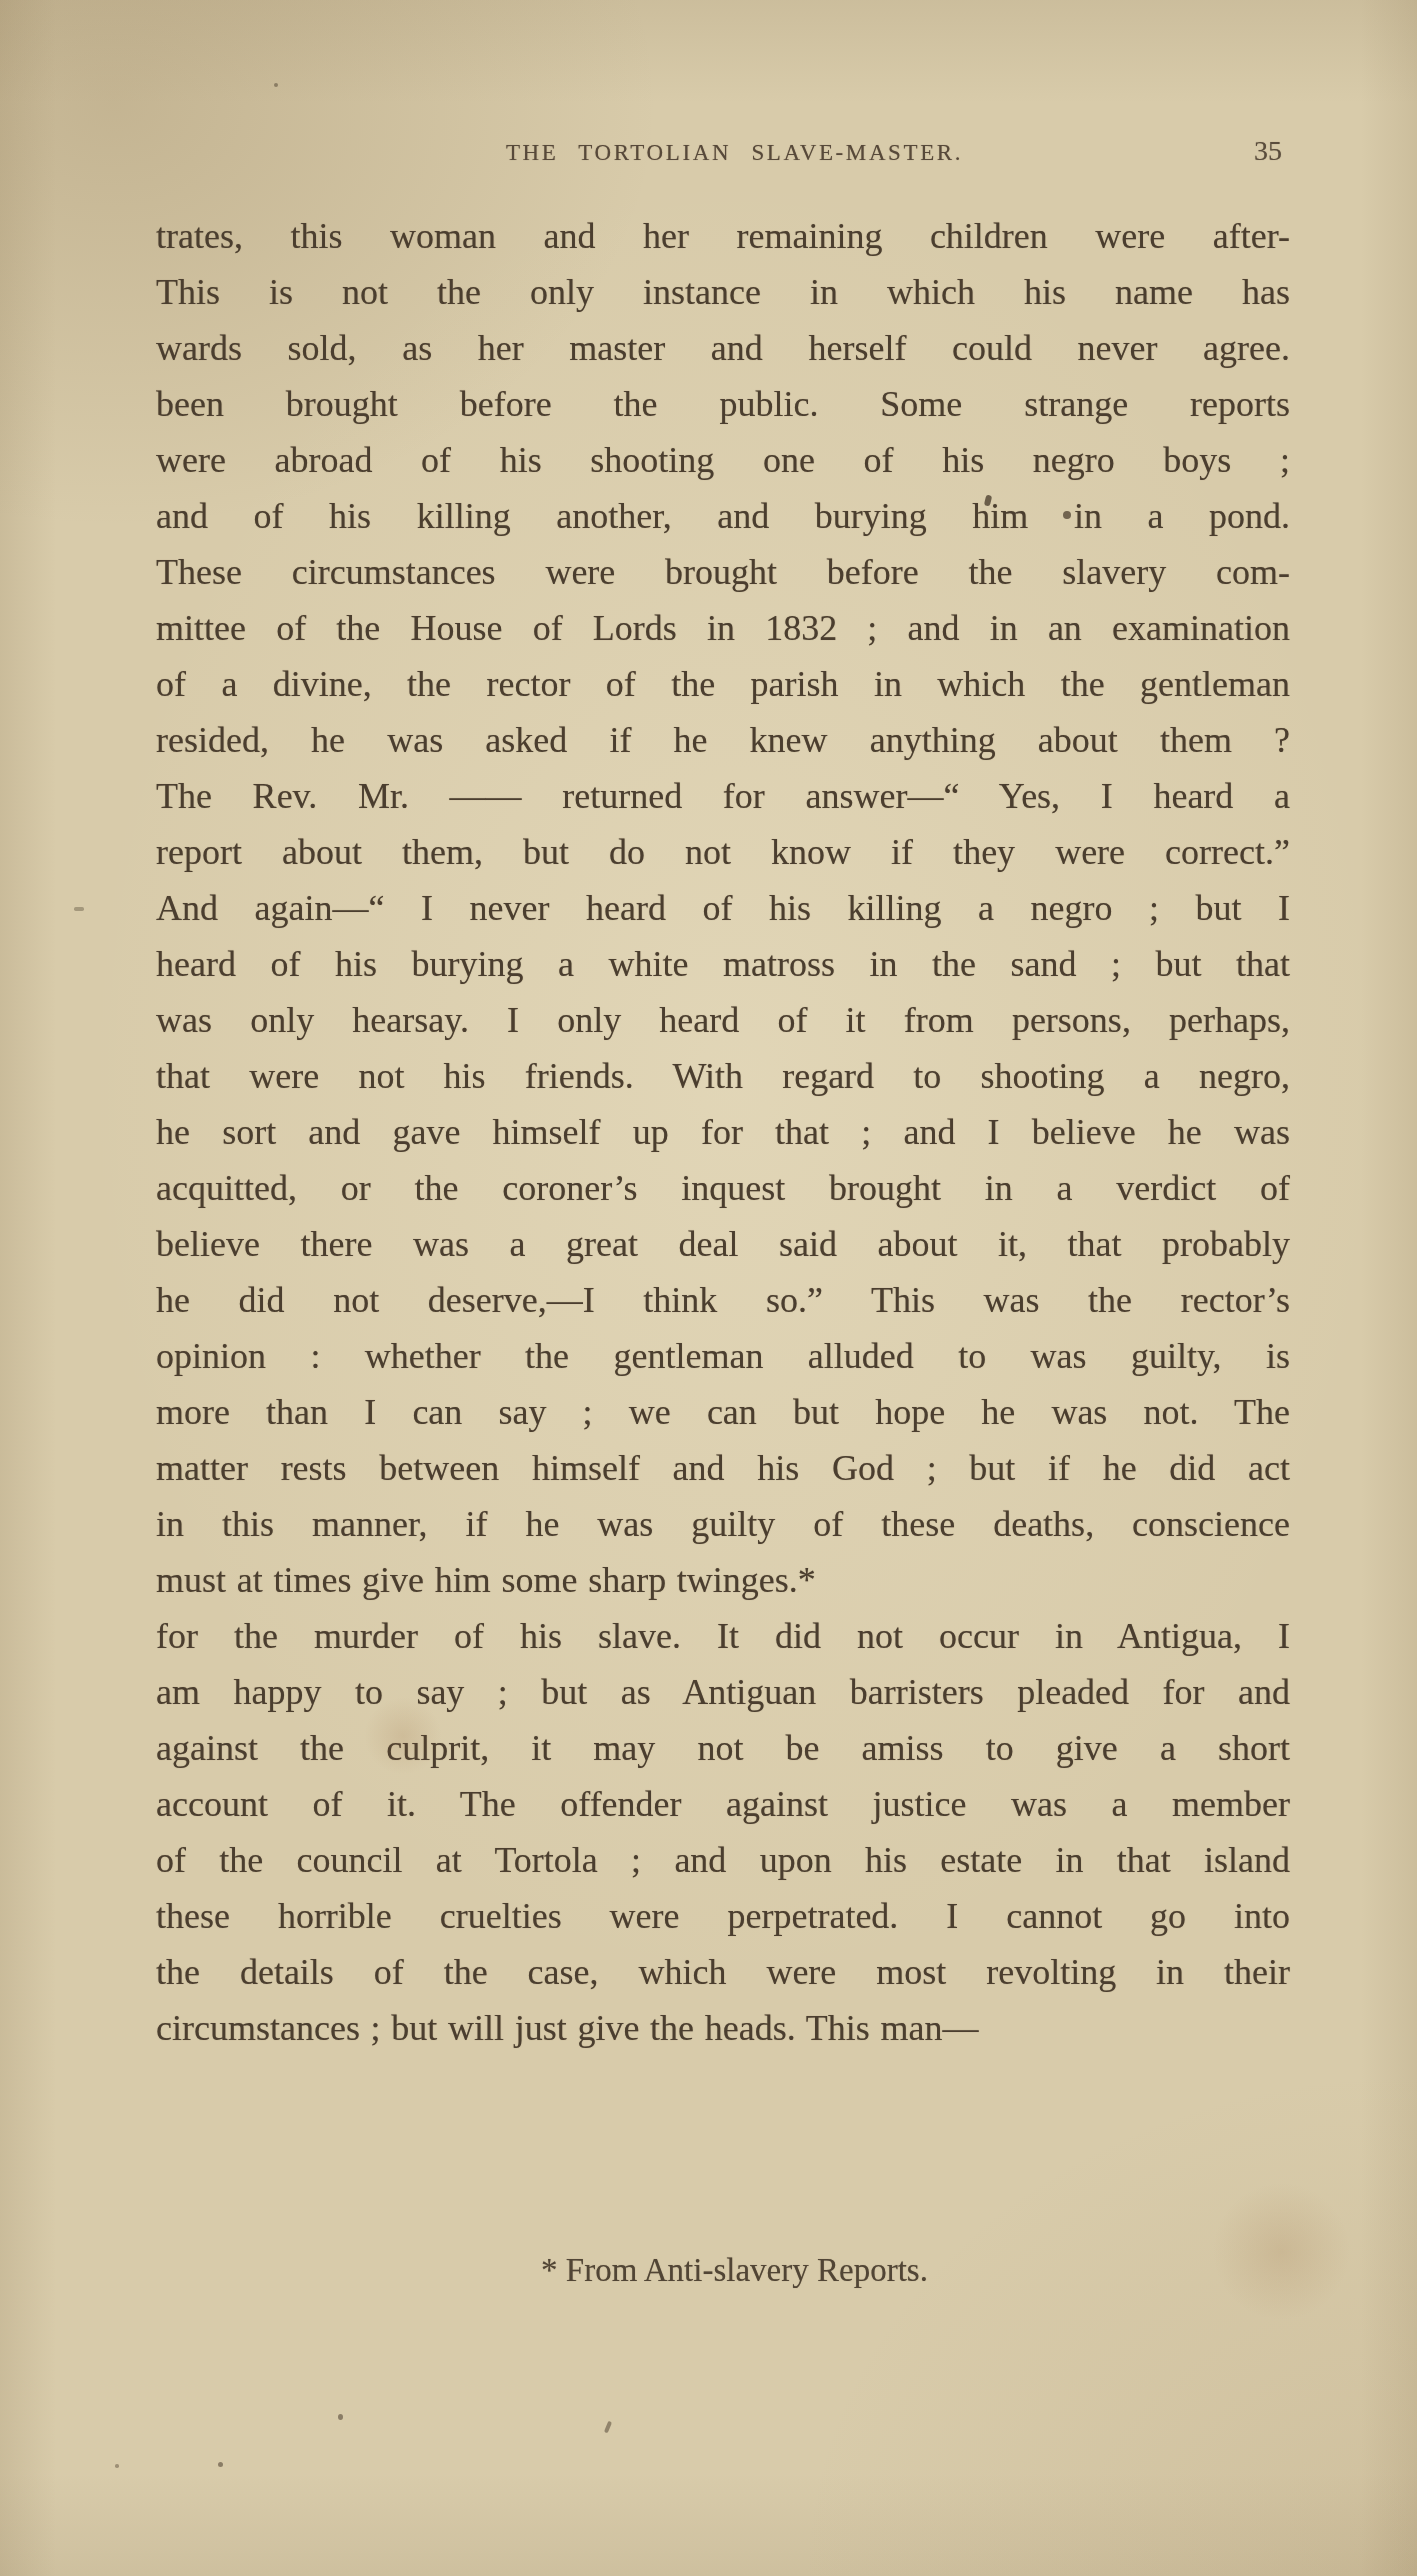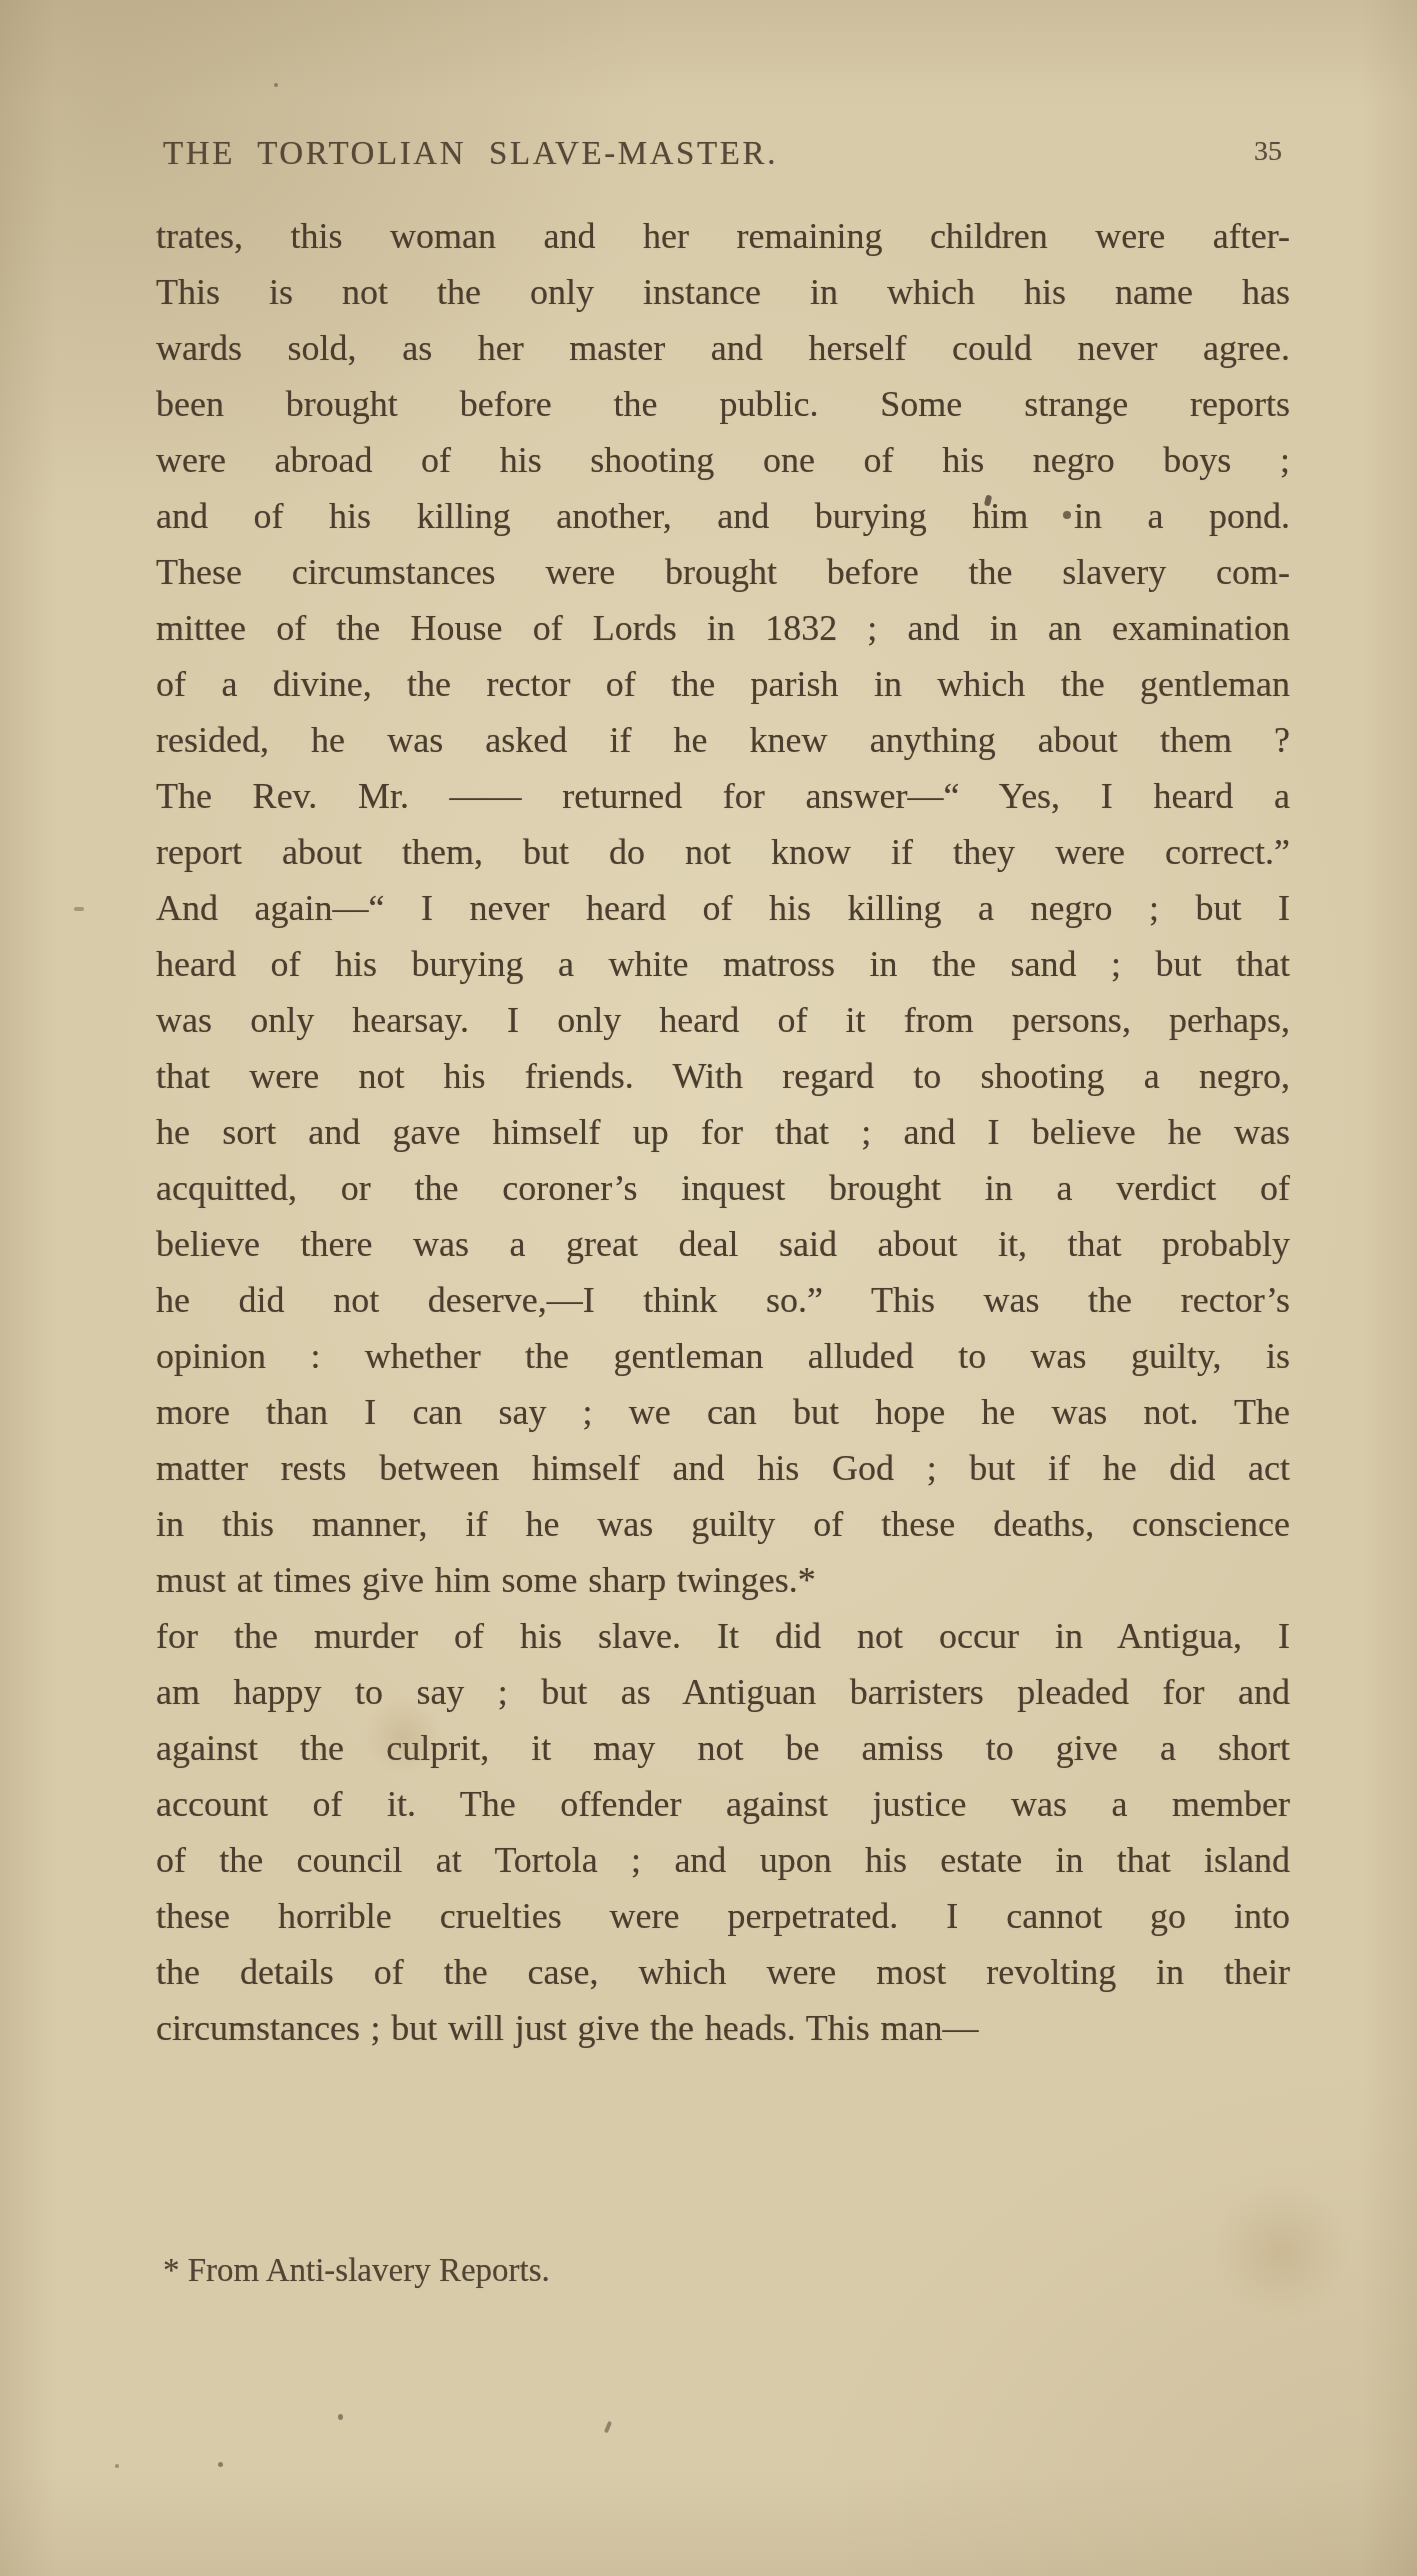--- a/index.html
+++ b/index.html
@@ -13,22 +13,22 @@
       radial-gradient(ellipse 779px 606px at 8% 4%,  rgba(125,100,62,0.22), rgba(125,100,62,0.0) 70%),
       radial-gradient(ellipse 952px 779px at 100% 100%, rgba(150,122,80,0.14), rgba(150,122,80,0.0) 65%),
       radial-gradient(ellipse 866px 1212px at 52% 42%, rgba(246,238,212,0.30), rgba(246,238,212,0.0) 75%),
       linear-gradient(90deg,  rgba(115,92,56,0.14) 0%, rgba(115,92,56,0.0) 4%, rgba(115,92,56,0.0) 96%, rgba(115,92,56,0.12) 100%),
       linear-gradient(180deg, rgba(115,92,56,0.12) 0%, rgba(115,92,56,0.0) 4%, rgba(115,92,56,0.0) 96%, rgba(115,92,56,0.10) 100%);
     font-family:"Liberation Serif","DejaVu Serif",serif;
     color:#4b3e2f;
   }
   .running-header{
     position:absolute;left:163px;top:132px;width:1143px;height:43px;
-    text-align:left;
-    font-size:33px;line-height:42px;
+    text-align:center;
+    font-size:23px;line-height:42px;
     letter-spacing:2.6px;word-spacing:12px;
     color:#57493a;
     text-shadow:0 0 0.9px rgba(70,54,32,0.45);
     white-space:nowrap;
   }
   .page-number{
     position:absolute;left:1254px;top:127px;width:87px;
     font-size:28px;line-height:48px;
     color:#5a4d3d;
     text-shadow:0 0 0.9px rgba(70,54,32,0.4);
@@ -42,21 +42,21 @@
     height:56px;line-height:56px;
     text-align:justify;
     text-align-last:justify;
     white-space:normal;
     word-spacing:1.7px;
   }
   .line.end{text-align-last:left;}
   .line.indent{text-indent:43px;}
   .footnote{
     position:absolute;left:163px;top:2248px;width:1143px;
-    text-align:left;
+    text-align:center;
     font-size:33px;line-height:45px;
     color:#514535;
     text-shadow:0 0 0.9px rgba(64,50,30,0.4);
   }
   .speck{position:absolute;background:#574a38;border-radius:50%;}
   .speck.mark1{left:985px;top:495px;width:6px;height:11.3px;border-radius:3.5px;transform:rotate(14deg);opacity:.85;}
   .speck.mark2{left:1063px;top:511px;width:7.8px;height:7.8px;opacity:.8;}
   .speck.s1{left:274px;top:83px;width:4.3px;height:4.3px;opacity:.55;}
   .speck.s2{left:338px;top:2414px;width:5.2px;height:6px;opacity:.6;}
   .speck.s3{left:606px;top:2421px;width:3.5px;height:12px;border-radius:2.6px;transform:rotate(22deg);opacity:.55;}

